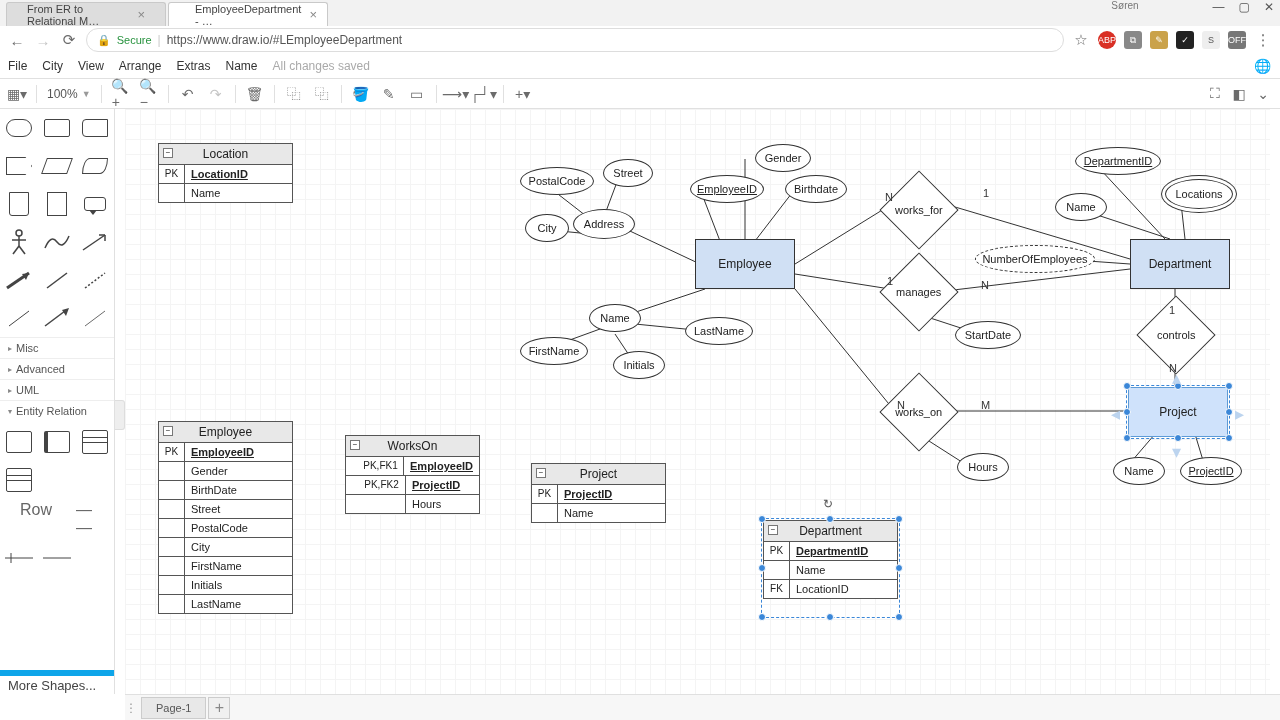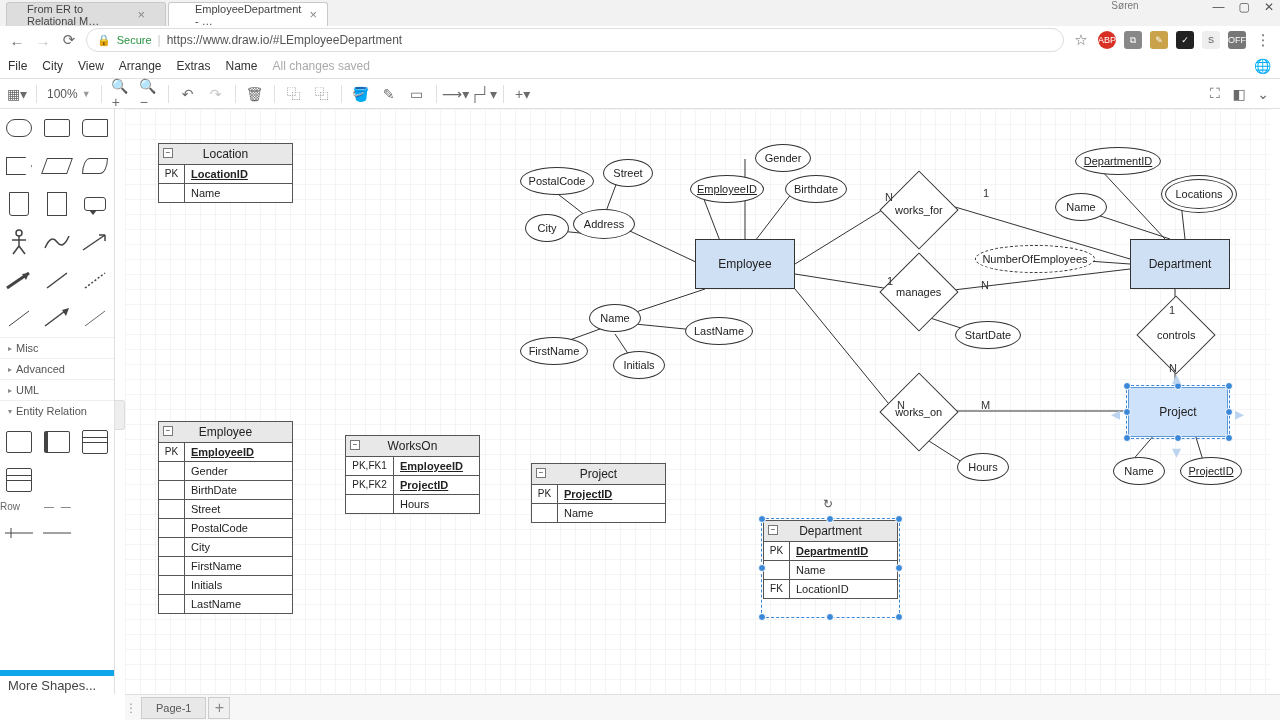--- a/index.html
+++ b/index.html
@@ -65,21 +65,21 @@
 .diamond > span { transform: rotate(-45deg); white-space: nowrap; }
 .cardinality { position: absolute; font-size: 11px; color: #333; background: transparent; }
 
 
 .rtable { position: absolute; border: 1px solid #555; background: #fff; font-size: 11px; }
 .rtable .thead { background: #e8e8e8; border-bottom: 1px solid #555; padding: 3px 6px; text-align: center; font-size: 12px; position: relative; }
 .rtable .thead .collapse { position: absolute; left: 4px; top: 4px; width: 10px; height: 10px; border: 1px solid #777; font-size: 8px; line-height: 8px; text-align: center; background: #fff; }
 .rtable .row { display: flex; border-top: 1px solid #555; }
 .rtable .row:first-of-type { border-top: none; }
 .rtable .key-col { width: 26px; border-right: 1px solid #555; padding: 3px 4px; font-size: 10px; text-align: center; }
-.rtable.wide .key-col { width: 48px; }
+.rtable.wide .key-col { width: 48px; margin-left: 12px; }
 .rtable .val-col { flex: 1; padding: 3px 6px; }
 .rtable .pk { font-weight: bold; text-decoration: underline; }
 
 
 .sel-outline { position: absolute; border: 1px dashed #3b87d8; pointer-events: none; }
 .handle { position: absolute; width: 8px; height: 8px; background: #3b87d8; border: 1px solid #fff; border-radius: 50%; }
 .rotate-h { position: absolute; width: 12px; height: 12px; color: #555; font-size: 12px; }
 .arrowhint { position: absolute; color: #bcd4ef; font-size: 18px; }
 
 
@@ -291,21 +291,21 @@
           <div style="border-top:1px solid #444;margin-top:4px"></div>
         </div>
       </div>
     <div class="shape-cell">
         <div class="sh rect" style="height:24px">
           <div style="border-top:1px solid #444;margin-top:6px"></div>
           <div style="border-top:1px solid #444;margin-top:4px"></div>
         </div>
       </div>
   </div>
-  <div style="padding:2px 0;font-size:10px;color:#666;display:flex;gap:24px">
+  <div style="padding:2px 20px;font-size:16px;color:#666;display:flex;gap:24px">
       <span>Row</span>
       <span style="letter-spacing:2px">— —</span>
     </div>
   <div class="shape-grid">
       <div class="shape-cell">
         <svg width="28" height="10">
           <line x1="0" y1="5" x2="28" y2="5" stroke="#444"></line>
           <line x1="6" y1="0" x2="6" y2="10" stroke="#444"></line>
         </svg>
       </div>

